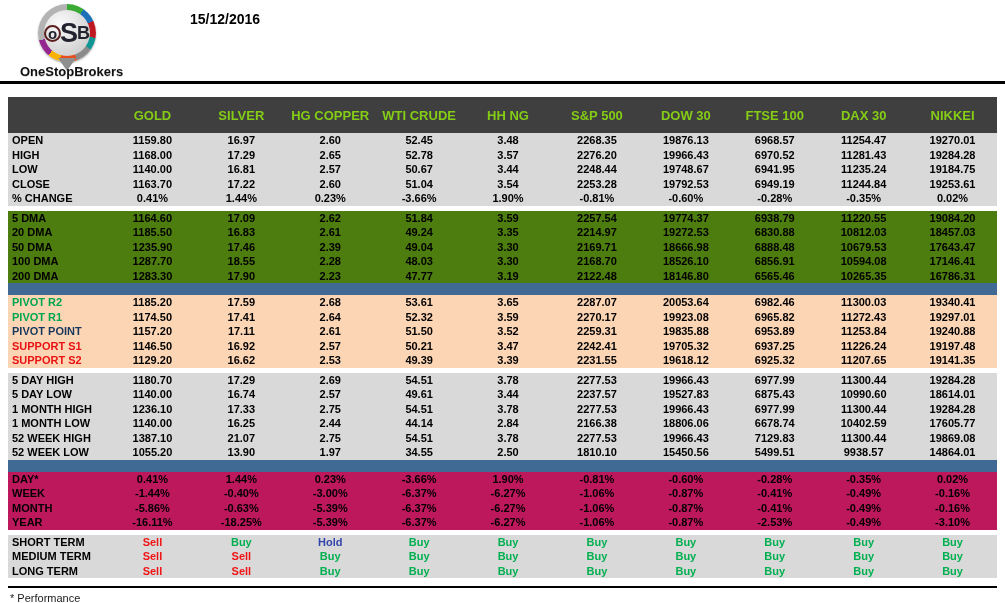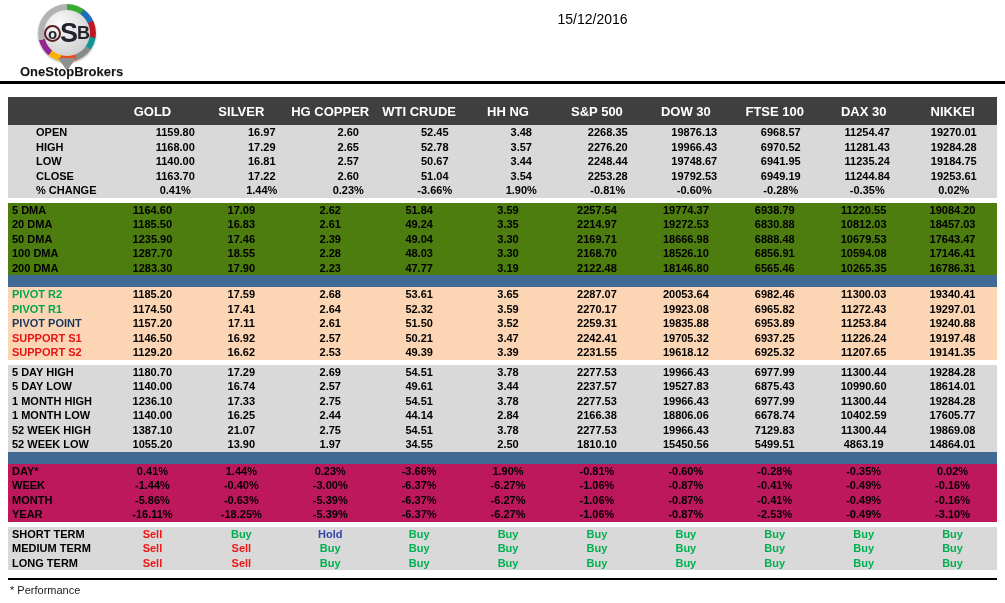--- a/index.html
+++ b/index.html
@@ -14,27 +14,27 @@
     background:conic-gradient(from -40deg,#b3b3b3 0 40deg,#3aaa35 40deg 75deg,#1d70b7 75deg 105deg,#c01822 105deg 140deg,#0e9594 140deg 165deg,#8a8a8a 165deg 200deg,#e84e1b 200deg 235deg,#f9b200 235deg 260deg,#93268f 260deg 295deg,#b3b3b3 295deg 360deg);
     box-shadow:0 1px 2px rgba(0,0,0,.35);}
   .tail{position:absolute;left:20px;top:56px;width:0;height:0;border-left:9px solid transparent;border-right:9px solid transparent;border-top:13px solid #8f8f8f;}
   .inner{position:absolute;inset:6px;border-radius:50%;background:radial-gradient(circle at 35% 30%,#fafafa,#c4c4c4);display:flex;align-items:center;justify-content:center;color:#23232f;font-weight:bold;line-height:1;}
   .l-o{font-size:15px;border:2px solid #5a1f1f;border-radius:50%;width:13px;height:13px;display:flex;align-items:center;justify-content:center;padding:0;}
   .l-s{font-size:27px;margin:0 -1px;}
   .l-b{font-size:18px;}
   .brand{position:absolute;left:0px;top:62px;width:130px;text-align:left;font-size:13px;font-weight:bold;color:#111;text-shadow:0 1px 0 #ddd;}
   .title-wrap{position:absolute;left:190px;right:0;top:8px;}
   .title{margin:0;font-size:22px;font-weight:bold;color:#000;text-align:center;letter-spacing:.2px;}
-  .date{text-align:center;font-size:14px;font-weight:normal;color:#000;padding-right:10px;margin-top:3px;}
+  .date{text-align:left;font-size:14px;font-weight:bold;color:#000;padding-right:10px;margin-top:3px;}
   .rule{height:3px;background:#000;}
 
   
   main{margin:13px 8px 0 8px;}
   .grid-row{display:grid;grid-template-columns:100px repeat(10,1fr);align-items:center;}
-  .thead{height:28px;color:#ffffff;font-weight:bold;font-size:13px;}
+  .thead{height:36px;color:#84cc16;font-weight:bold;font-size:13px;}
   .row{height:14.5px;font-size:11px;font-weight:bold;color:#000;}
   .cell.label{padding-left:4px;white-space:nowrap;}
   .cell.val{text-align:center;white-space:nowrap;}
   .gap{height:5px;background:#fff;}
   .bluebar{height:12px;}
   .footrule{height:2px;background:#000;margin:8px 8px 0 8px;}
   .footnote{font-size:11px;color:#1a1a1a;padding:4px 15px 0 10px;}
 </style>
 </head>
 <body>
@@ -68,21 +68,21 @@
         <div class="cell val">HG COPPER</div>
         <div class="cell val">WTI CRUDE</div>
         <div class="cell val">HH NG</div>
         <div class="cell val">S&amp;P 500</div>
         <div class="cell val">DOW 30</div>
         <div class="cell val">FTSE 100</div>
         <div class="cell val">DAX 30</div>
         <div class="cell val">NIKKEI</div>
       </div>
     <div id="tbody">
-        <div class="block" style="background: rgb(217, 217, 217); padding-left: 24px;">
+        <div class="block" style="background: rgb(217, 217, 217);">
           <div class="grid-row row">
             <div class="cell label">OPEN</div>
             <div class="cell val">1159.80</div>
             <div class="cell val">16.97</div>
             <div class="cell val">2.60</div>
             <div class="cell val">52.45</div>
             <div class="cell val">3.48</div>
             <div class="cell val">2268.35</div>
             <div class="cell val">19876.13</div>
             <div class="cell val">6968.57</div>
@@ -348,21 +348,21 @@
           <div class="grid-row row">
             <div class="cell label">52 WEEK LOW</div>
             <div class="cell val">1055.20</div>
             <div class="cell val">13.90</div>
             <div class="cell val">1.97</div>
             <div class="cell val">34.55</div>
             <div class="cell val">2.50</div>
             <div class="cell val">1810.10</div>
             <div class="cell val">15450.56</div>
             <div class="cell val">5499.51</div>
-            <div class="cell val">4863.19</div>
+            <div class="cell val">9938.57</div>
             <div class="cell val">14864.01</div>
           </div>
         </div>
         <div class="bluebar" style="background: rgb(64, 106, 148);"></div>
         <div class="block" style="background: #be185d;">
           <div class="grid-row row">
             <div class="cell label">DAY*</div>
             <div class="cell val">0.41%</div>
             <div class="cell val">1.44%</div>
             <div class="cell val">0.23%</div>

